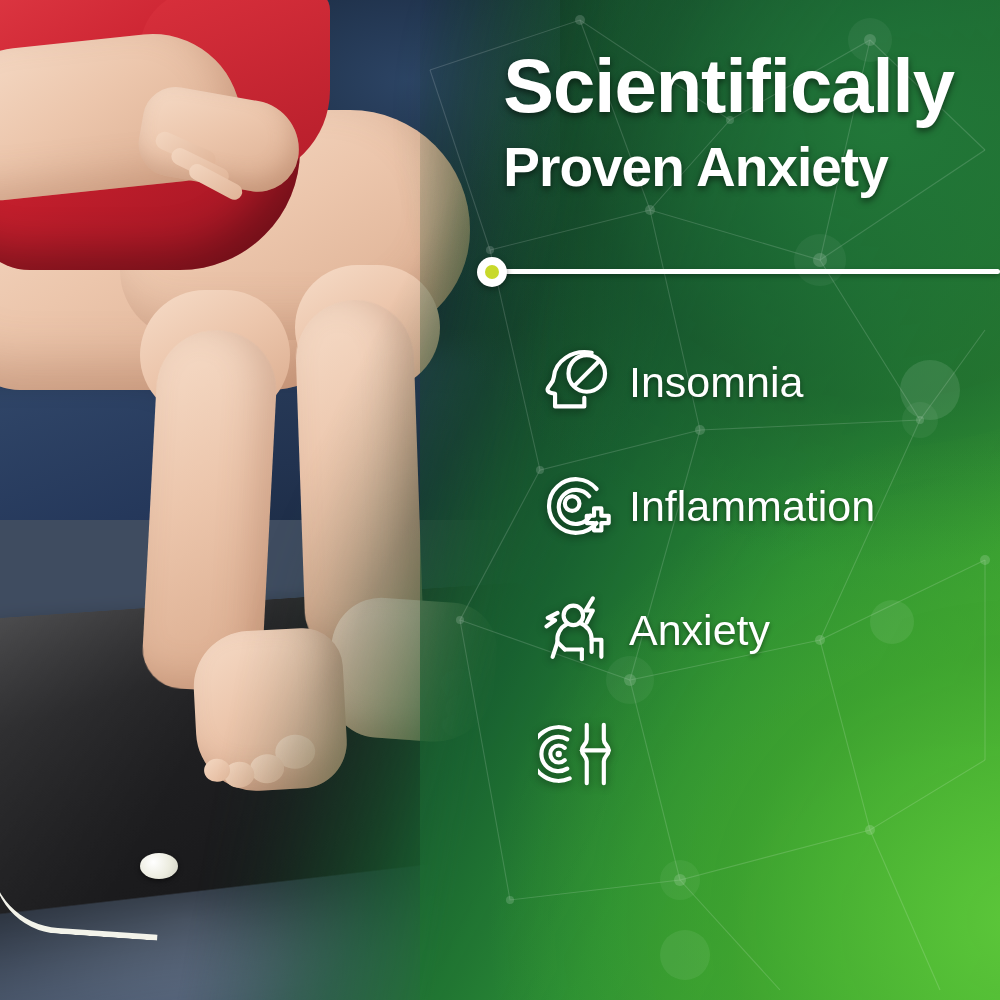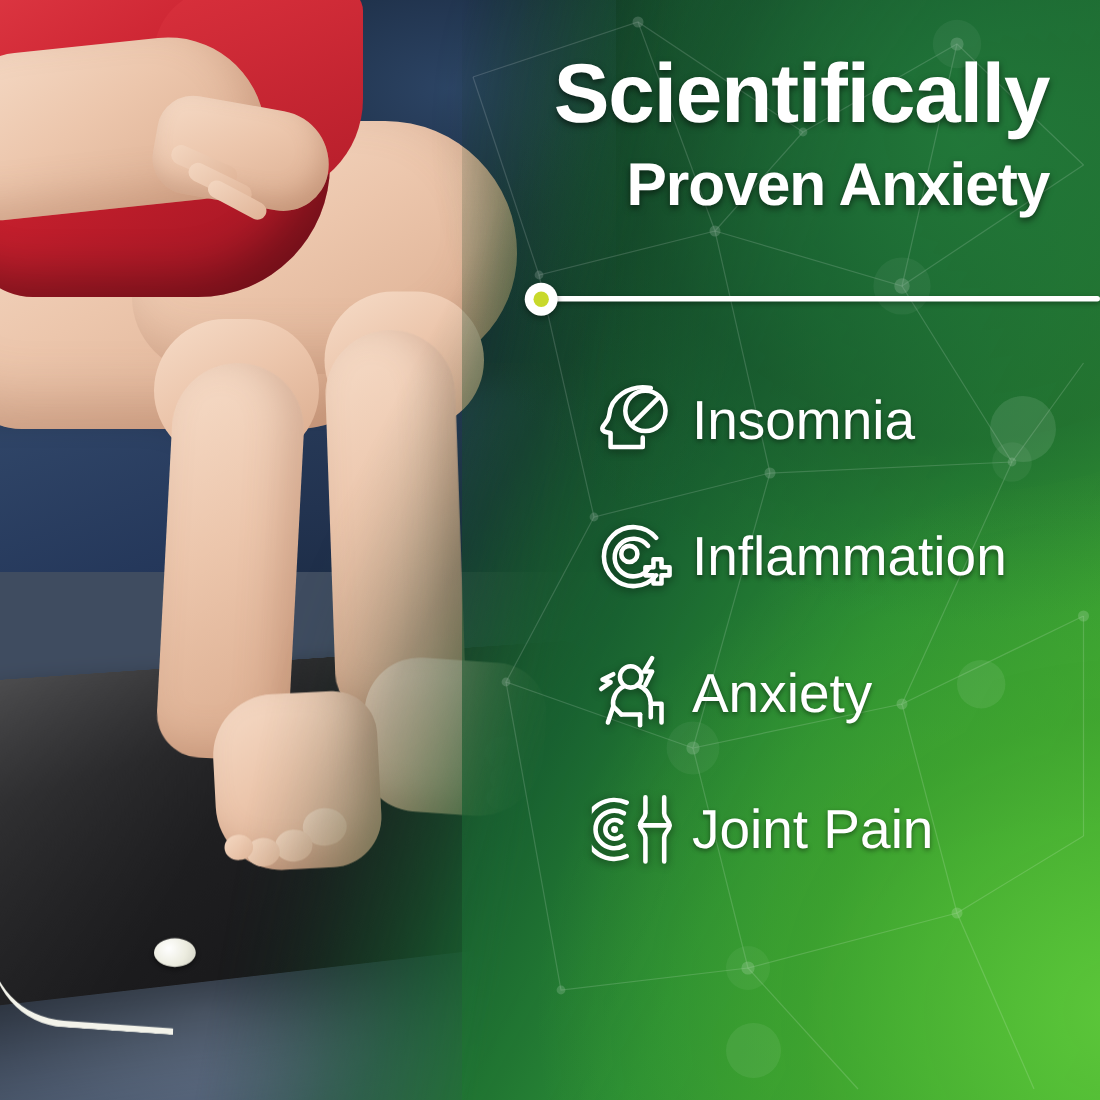--- a/index.html
+++ b/index.html
@@ -154,21 +154,21 @@
       radial-gradient(ellipse 520px 520px at 75% 8%, #1f7a3c 0%, rgba(24,90,48,.6) 55%, rgba(20,70,44,0) 80%),
       linear-gradient(125deg,#12331f 0%,#1b5c30 30%,#2f9440 60%,#55bf36 100%);
     -webkit-mask-image:linear-gradient(103deg, rgba(0,0,0,0) 0%, rgba(0,0,0,.35) 10%, rgba(0,0,0,.9) 26%, rgba(0,0,0,1) 42%);
     mask-image:linear-gradient(103deg, rgba(0,0,0,0) 0%, rgba(0,0,0,.35) 10%, rgba(0,0,0,.9) 26%, rgba(0,0,0,1) 42%);
   }
   .netw{position:absolute;left:400px;top:0;width:600px;height:1000px;opacity:.5;}
   .bokeh{position:absolute;border-radius:50%;pointer-events:none;}
 
   
   .headline{
-    position:absolute;right:46px;top:48px;text-align:right;
+    position:absolute;right:46px;top:48px;
     color:#fff;font-weight:bold;line-height:1;
     text-shadow:0 3px 7px rgba(0,0,0,.55);
     letter-spacing:-1px;
   }
   .h1{font-size:76px;display:block;}
   .h2{font-size:55px;display:block;margin-top:16px;}
 
   .divider{
     position:absolute;left:486px;top:269px;width:514px;height:5px;
     background:#ffffff;border-radius:3px;
@@ -185,21 +185,21 @@
 
   .benefits{position:absolute;left:525px;top:320px;width:475px;}
   .benefit{
     display:flex;align-items:center;height:124px;
   }
   .b-icon{
     width:104px;min-width:104px;display:flex;align-items:center;justify-content:center;
     filter:drop-shadow(0 2px 4px rgba(0,0,0,.45));
   }
   .b-label{
-    color:#ffffff;font-size:50px;line-height:1;white-space:nowrap;
+    color:#ffffff;font-size:43px;line-height:1;white-space:nowrap;
     text-shadow:0 2px 5px rgba(0,0,0,.45);
   }
 </style>
 </head>
 <body>
 
 <div id="stage">
 
   <div class="photo">
     <div class="sofa-back"></div>
@@ -351,21 +351,20 @@
         <svg width="78" height="78" viewBox="0 0 64 64" fill="none" stroke="#fff" stroke-width="3.4" stroke-linecap="round" stroke-linejoin="round">
           <path d="M26 12 A22 22 0 1 0 26 52"></path>
           <path d="M24 20 A14 14 0 1 0 24 44"></path>
           <path d="M22 27 A7 7 0 1 0 22 37"></path>
           <circle cx="17" cy="32" r="2.6" fill="#fff" stroke="none"></circle>
           <path d="M40 8 L40 20 C40 24 36 25 36 29 C36 33 40 34 40 38 L40 56"></path>
           <path d="M54 8 L54 20 C54 24 58 25 58 29 C58 33 54 34 54 38 L54 56"></path>
           <path d="M36 29 L58 29"></path>
         </svg>
       </span>
-      <span class="b-label">Joint Pain</span>
     </div>
 
 
   </div>
 
   <div class="bokeh" style="left:900px;top:360px;width:60px;height:60px;background:rgba(255,255,255,.10);"></div>
   <div class="bokeh" style="left:870px;top:600px;width:44px;height:44px;background:rgba(255,255,255,.08);"></div>
   <div class="bokeh" style="left:660px;top:930px;width:50px;height:50px;background:rgba(255,255,255,.07);"></div>
 
 </div>

